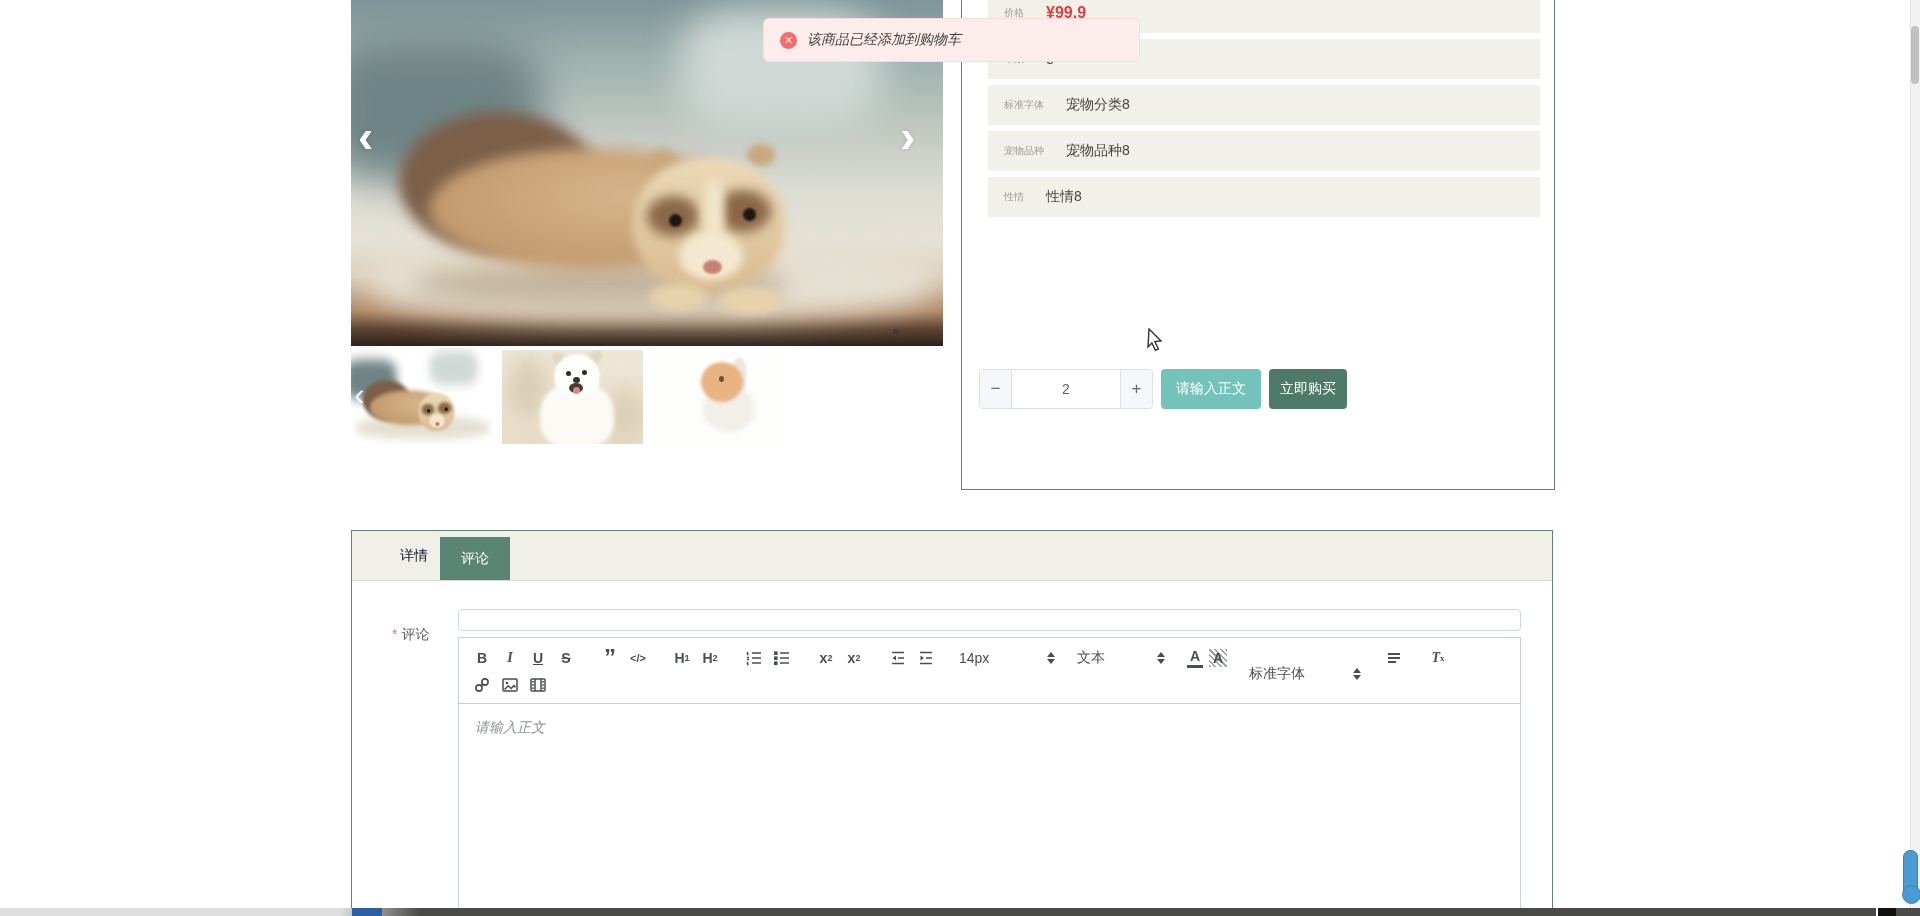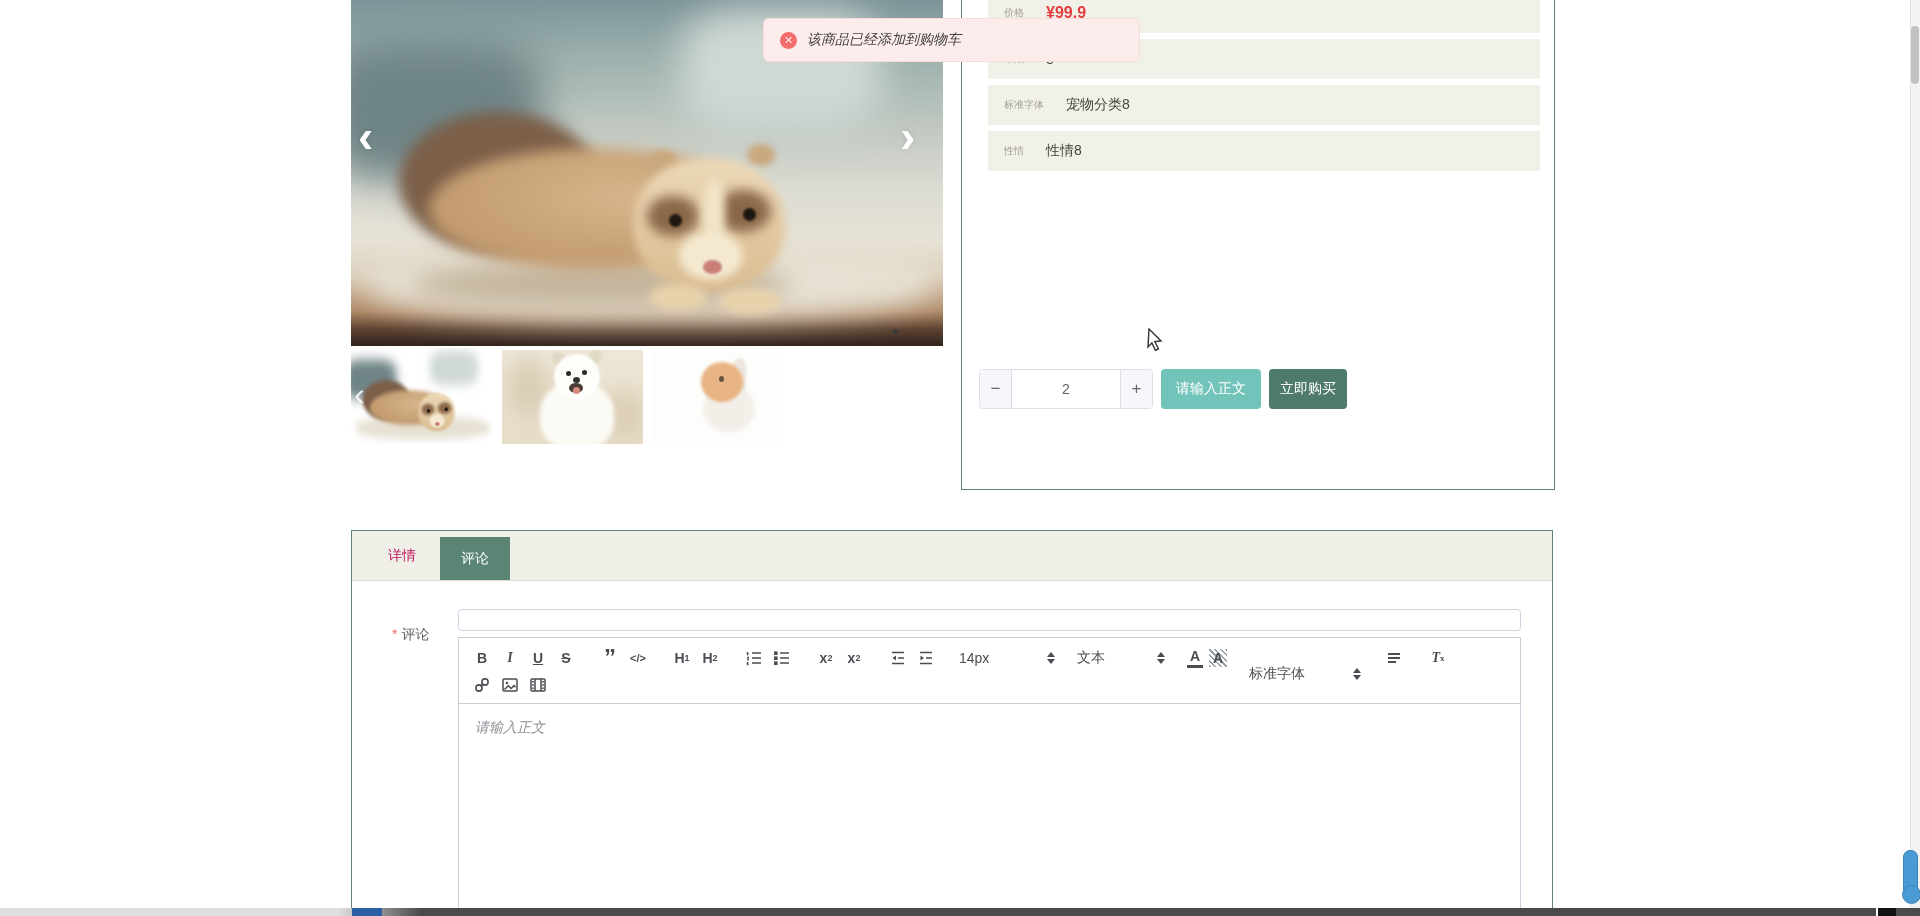--- a/index.html
+++ b/index.html
@@ -81,22 +81,22 @@
   
   #toast{left:763px;top:18px;width:377px;height:44px;background:#fdecec;border:1px solid #fbdada;
     border-radius:6px;display:flex;align-items:center;padding-left:16px;box-sizing:border-box;z-index:40;}
   #toast .t-icon{width:17px;height:17px;border-radius:50%;background:#f56c6c;color:#fdecec;font-size:11px;
     line-height:17px;text-align:center;font-weight:bold;flex:none;}
   #toast .t-msg{color:#404040;font-size:14px;margin-left:10px;font-style:italic;}
 
   
   #tabbox{left:351px;top:530px;width:1202px;height:420px;border:1px solid #5e8472;background:#fff;box-sizing:border-box;}
   #tabbar{position:absolute;left:0;top:0;width:100%;height:49px;background:#f0efe8;border-bottom:1px solid #dddbce;}
-  #tab-detail{position:absolute;left:24px;top:0;width:52px;height:47px;line-height:49px;text-align:center;
-    color:#be185d;font-size:14px;cursor:pointer;}
+  #tab-detail{position:absolute;left:24px;top:0;width:52px;height:47px;line-height:49px;text-align:right;
+    color:#0f172a;font-size:14px;cursor:pointer;}
   #tab-comment{position:absolute;left:88px;top:6px;width:70px;height:43px;line-height:43px;text-align:center;
     background:#5a8473;color:#fff;font-size:14px;cursor:pointer;}
   #fm-label{position:absolute;left:40px;top:95px;font-size:14px;color:#606266;}
   #fm-label .req{color:#f56c6c;margin-right:4px;}
   #editor{position:absolute;left:106px;top:78px;width:1063px;}
   #ed-strip{position:relative;height:20px;border:1px solid #ccd7e4;border-radius:4px;background:#fff;}
   #ed-toolbar{position:relative;margin-top:6px;border:1px solid #c9cdd4;background:#fff;padding:7px 12px 6px;box-sizing:border-box;}
   .tb-row{display:flex;align-items:center;height:25px;}
   .tb-row + .tb-row{margin-top:2px;}
   .qb{min-width:22px;height:24px;display:flex;align-items:center;justify-content:center;color:#4a4d52;
@@ -200,20 +200,24 @@
     </div>
     <div class="prow">
       <span class="plabel">年限</span>
       <span class="pvalue">8</span>
     </div>
     <div class="prow">
       <span class="plabel">标准字体</span>
       <span class="pvalue">宠物分类8</span>
     </div>
     <div class="prow">
+      <span class="plabel">宠物品种</span>
+      <span class="pvalue">宠物品种8</span>
+    </div>
+    <div class="prow">
       <span class="plabel">性情</span>
       <span class="pvalue">性情8</span>
     </div>
   </div>
   <div id="stepper" class="abs">
     <div class="st-btn">−</div>
     <input id="qty-input" value="2" style="">
     <div class="st-btn">+</div>
   </div>
   <button id="btn-cart" class="abs act-btn">请输入正文</button>

